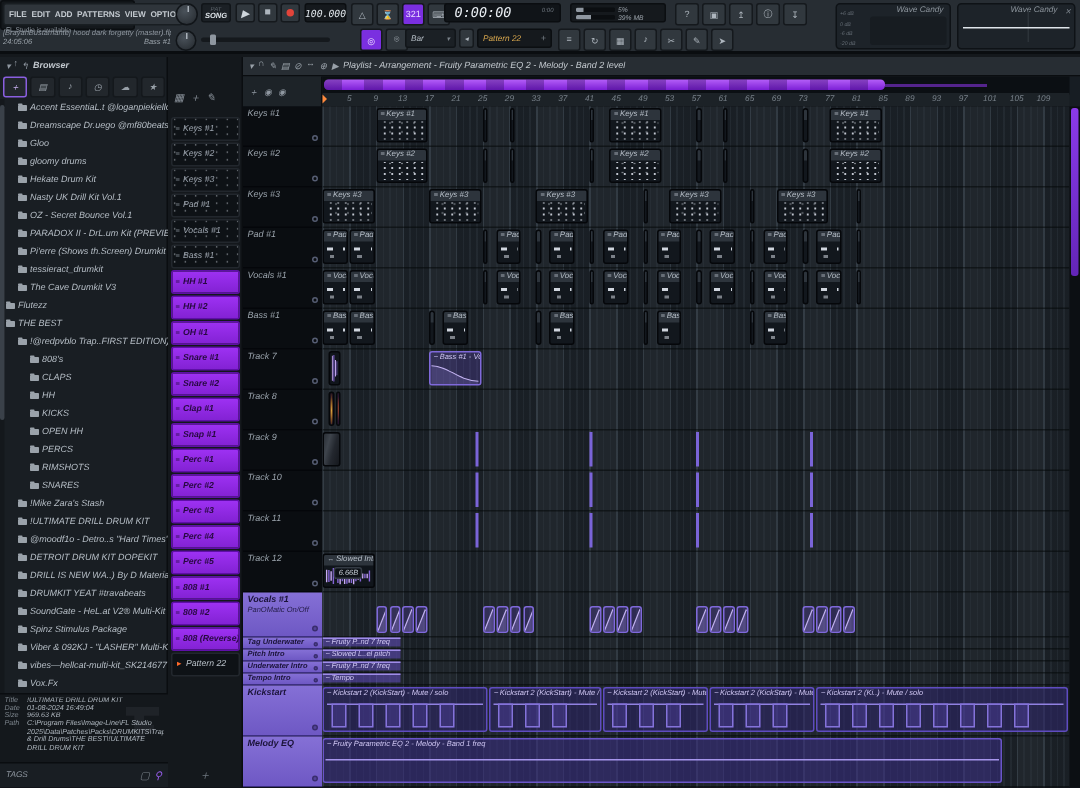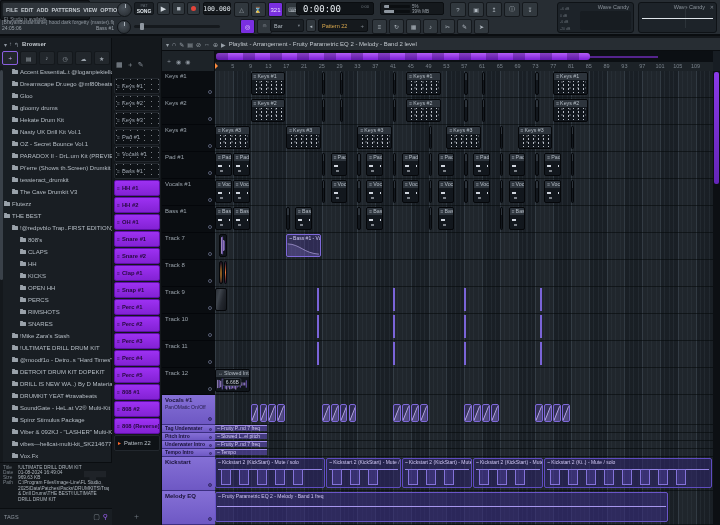--- a/index.html
+++ b/index.html
@@ -1,18 +1,18 @@
 <!DOCTYPE html>
 <html><head>
 <meta charset="utf-8">
 <style>
   html,body{margin:0;padding:0;background:#0c0f12;}
   #app{position:relative;width:720px;height:525px;overflow:hidden;background:#14181c;
        font-family:"Liberation Sans",sans-serif;cursor:default;}
-  .abs{position:absolute;box-sizing:border-box;}
+  .abs{position:absolute;box-sizing:border-box;font-style:italic;}
   
   #topbar{position:absolute;left:0;top:0;width:720px;height:36px;background:#272d33;border-bottom:2px solid #0a0d10;box-sizing:border-box;}
   #menu-bar{position:absolute;left:2px;top:2px;width:112px;height:13px;background:#2f353b;border:1px solid #191e22;border-radius:2px;display:flex;align-items:center;padding:0 3px;gap:3px;overflow:hidden;}
   .menu-item{font-size:5.5px;font-weight:bold;color:#c3c9cf;white-space:nowrap;}
   .knob{border-radius:50%;background:radial-gradient(circle at 40% 35%,#4a525a,#23282d);border:1px solid #111519;}
   .knob::after{content:"";position:absolute;left:50%;top:1px;width:1px;height:4px;background:#aab2ba;}
   #knob-main{left:117px;top:2px;width:13px;height:13px;position:absolute;}
   #knob-pitch{left:117px;top:20px;width:12px;height:12px;position:absolute;}
   #mode-box{left:134px;top:2px;width:20px;height:13px;background:#1b2025;border:1px solid #111519;border-radius:2px;text-align:center;}
   #mode-pat{font-size:4px;color:#5d656d;line-height:5px;}

